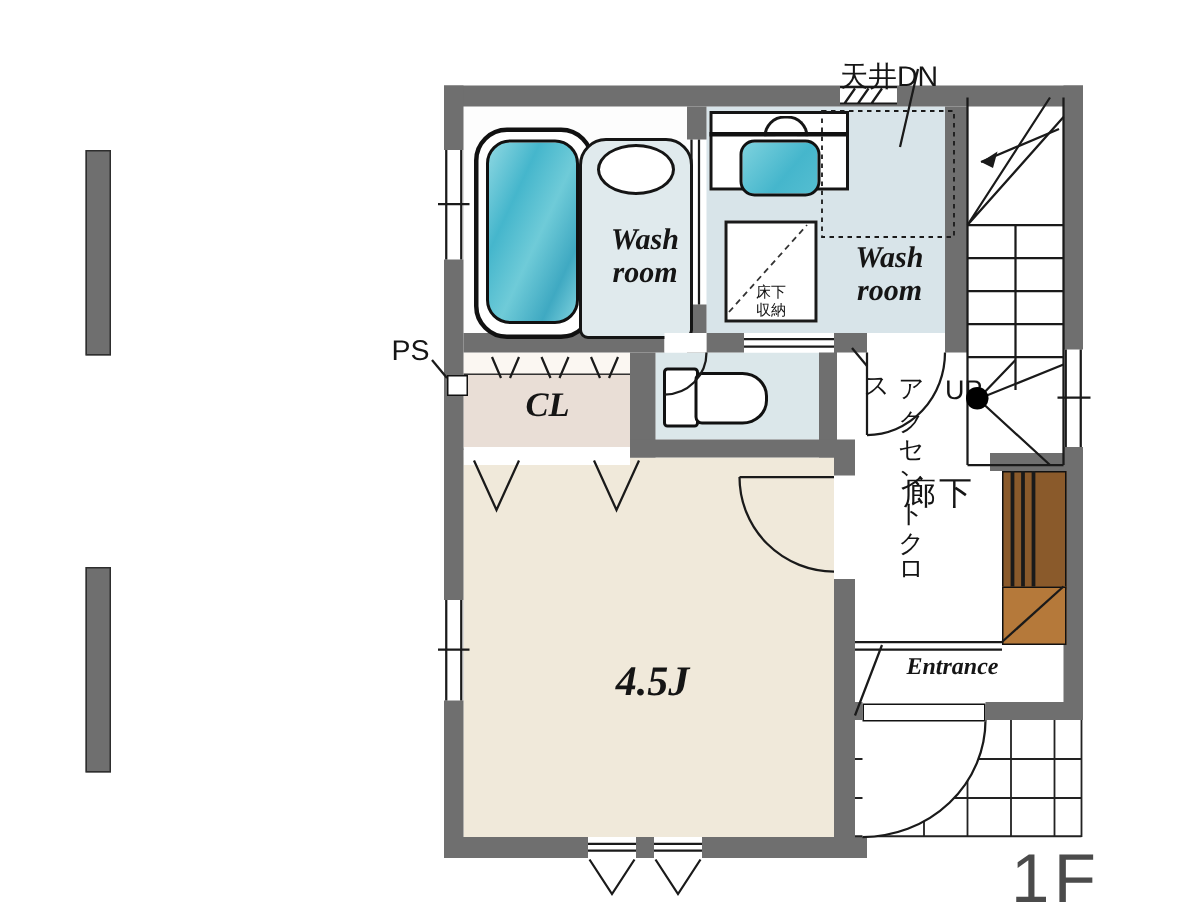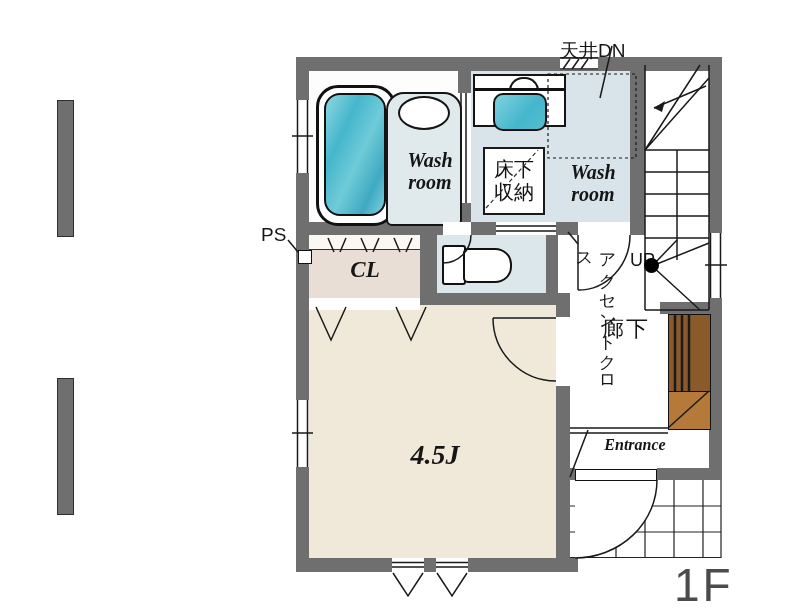--- a/index.html
+++ b/index.html
@@ -25,21 +25,21 @@
   .oval{position:absolute;background:#fff;border:2px solid #151515;border-radius:50%;}
   .sink-counter{position:absolute;background:#fff;border:2px solid #151515;}
   .sink-basin{position:absolute;border:2px solid #111;border-radius:10px;
               background:linear-gradient(130deg,#7ed2de,var(--tub_teal) 60%,#55bed1);}
   .faucet{position:absolute;background:#fff;border:2px solid #151515;border-bottom:none;
           border-radius:14px 14px 0 0;}
   .wm-box{position:absolute;border:2px dashed #3c3c3c;background:
           repeating-linear-gradient(135deg,rgba(98,120,136,.35) 0 2px,transparent 2px 8px),var(--wm_floor);
           display:flex;align-items:center;justify-content:center;font-size:15px;}
   .ufs-box{position:absolute;background:#fff;border:2px solid #1a1a1a;display:flex;flex-direction:column;
-           align-items:center;justify-content:center;font-size:20px;line-height:1.15;}
+           align-items:center;justify-content:flex-end;font-size:10px;line-height:1.15;}
   .fixture{position:absolute;background:#fff;border:2px solid #111;}
   .dot{position:absolute;background:#000;border-radius:50%;}
   .cab-hi{position:absolute;background:var(--cabinet_dark);border:1.5px solid #111;}
   .cab-lo{position:absolute;background:var(--cabinet_light);border:1.5px solid #111;}
   .floor-big{position:absolute;font-family:"Liberation Sans",sans-serif;
              color:var(--floor_label_gray);font-size:46px;font-weight:500;letter-spacing:3px;margin-left:12px;}
 </style>
 </head>
 <body>
 

